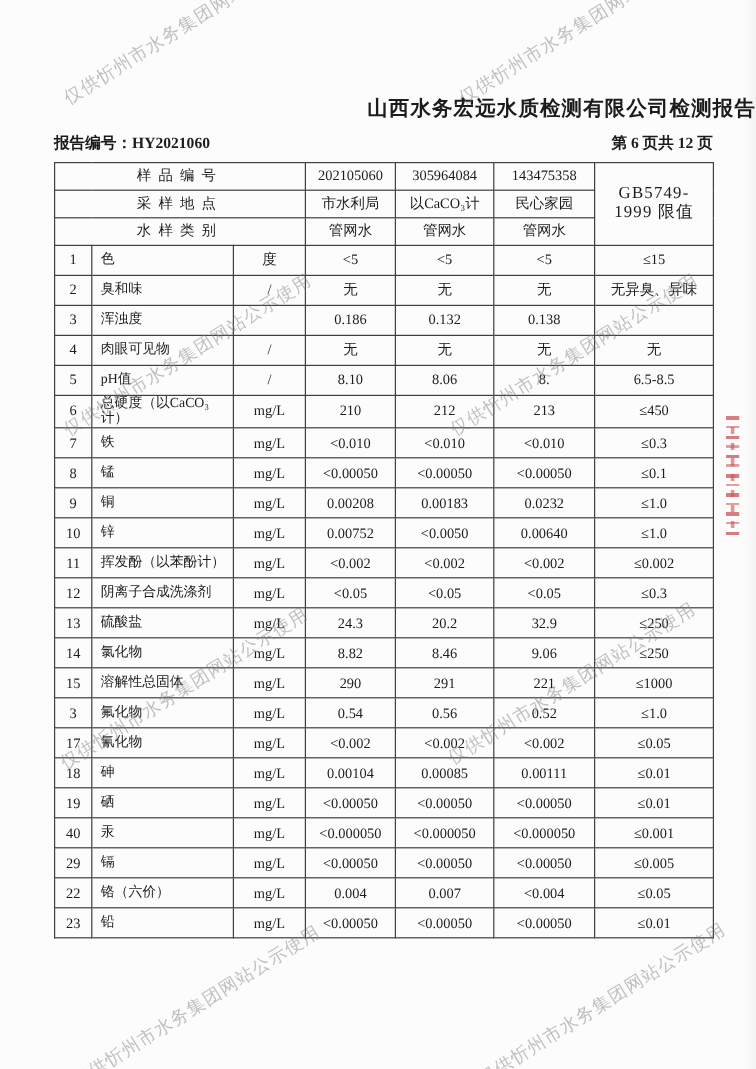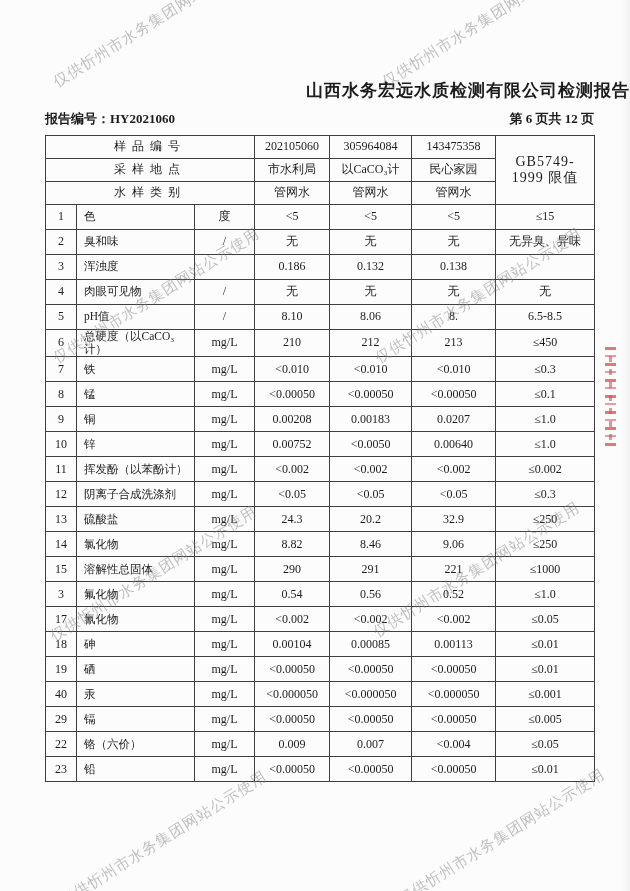--- a/index.html
+++ b/index.html
@@ -217,21 +217,21 @@
           <td class="c4">&lt;0.00050</td>
           <td class="c5">&lt;0.00050</td>
           <td class="c6">≤0.1</td>
         </tr>
         <tr>
           <td class="c0">9</td>
           <td class="c1">铜</td>
           <td class="c2">mg/L</td>
           <td class="c3">0.00208</td>
           <td class="c4">0.00183</td>
-          <td class="c5">0.0207</td>
+          <td class="c5">0.0232</td>
           <td class="c6">≤1.0</td>
         </tr>
         <tr>
           <td class="c0">10</td>
           <td class="c1">锌</td>
           <td class="c2">mg/L</td>
           <td class="c3">0.00752</td>
           <td class="c4">&lt;0.0050</td>
           <td class="c5">0.00640</td>
           <td class="c6">≤1.0</td>
@@ -298,21 +298,21 @@
           <td class="c4">&lt;0.002</td>
           <td class="c5">&lt;0.002</td>
           <td class="c6">≤0.05</td>
         </tr>
         <tr>
           <td class="c0">18</td>
           <td class="c1">砷</td>
           <td class="c2">mg/L</td>
           <td class="c3">0.00104</td>
           <td class="c4">0.00085</td>
-          <td class="c5">0.00113</td>
+          <td class="c5">0.00111</td>
           <td class="c6">≤0.01</td>
         </tr>
         <tr>
           <td class="c0">19</td>
           <td class="c1">硒</td>
           <td class="c2">mg/L</td>
           <td class="c3">&lt;0.00050</td>
           <td class="c4">&lt;0.00050</td>
           <td class="c5">&lt;0.00050</td>
           <td class="c6">≤0.01</td>
@@ -332,21 +332,21 @@
           <td class="c2">mg/L</td>
           <td class="c3">&lt;0.00050</td>
           <td class="c4">&lt;0.00050</td>
           <td class="c5">&lt;0.00050</td>
           <td class="c6">≤0.005</td>
         </tr>
         <tr>
           <td class="c0">22</td>
           <td class="c1">铬（六价）</td>
           <td class="c2">mg/L</td>
-          <td class="c3">0.009</td>
+          <td class="c3">0.004</td>
           <td class="c4">0.007</td>
           <td class="c5">&lt;0.004</td>
           <td class="c6">≤0.05</td>
         </tr>
         <tr>
           <td class="c0">23</td>
           <td class="c1">铅</td>
           <td class="c2">mg/L</td>
           <td class="c3">&lt;0.00050</td>
           <td class="c4">&lt;0.00050</td>

